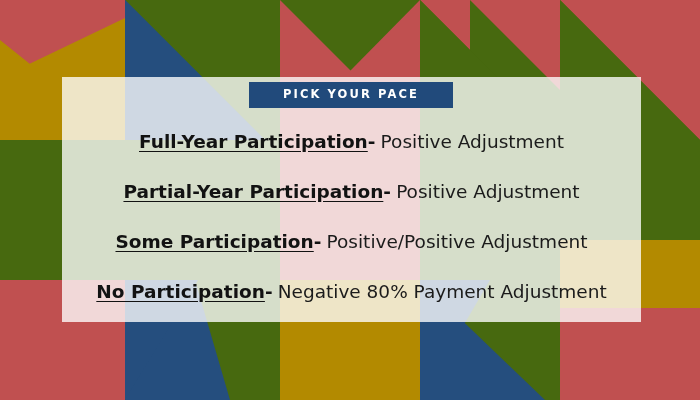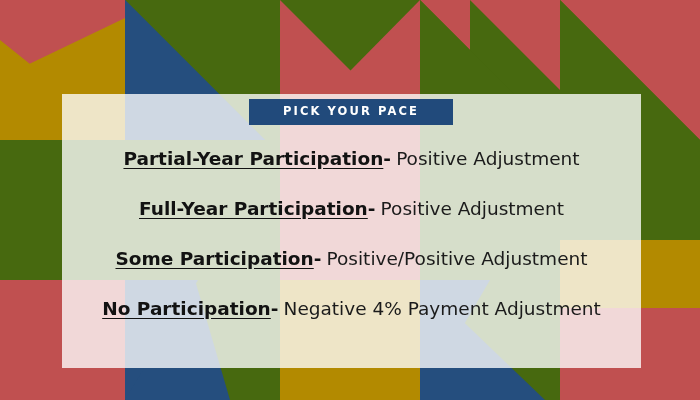--- a/index.html
+++ b/index.html
@@ -17,23 +17,23 @@
   #bg-svg {
     position: absolute;
     left: 0; top: 0;
     width: 700px;
     height: 400px;
     display: block;
   }
   #panel {
     position: absolute;
     left: 62px;
-    top: 94px;
+    top: 77px;
     width: 579px;
-    height: 274px;
+    height: 245px;
     background: rgba(255,255,255,0.78);
     box-sizing: border-box;
   }
   #banner {
     position: absolute;
     left: 187px;
     top: 5px;
     width: 204px;
     height: 26px;
     display: flex;
@@ -160,31 +160,31 @@
 
   <div id="panel">
 
     <div id="banner" style="background:#214a7b;">
       <span id="banner-label">PICK YOUR PACE</span>
     </div>
 
     <div id="list">
 
       <div class="row">
-        <span class="term">Partial-Year Participation</span><span class="dash">-</span> <span class="desc">Positive Adjustment</span>
+        <span class="term">Full-Year Participation</span><span class="dash">-</span> <span class="desc">Positive Adjustment</span>
       </div>
 
       <div class="row">
-        <span class="term">Full-Year Participation</span><span class="dash">-</span> <span class="desc">Positive Adjustment</span>
+        <span class="term">Partial-Year Participation</span><span class="dash">-</span> <span class="desc">Positive Adjustment</span>
       </div>
 
       <div class="row">
         <span class="term">Some Participation</span><span class="dash">-</span> <span class="desc">Positive/Positive Adjustment</span>
       </div>
 
       <div class="row">
-        <span class="term">No Participation</span><span class="dash">-</span> <span class="desc">Negative 4% Payment Adjustment</span>
+        <span class="term">No Participation</span><span class="dash">-</span> <span class="desc">Negative 80% Payment Adjustment</span>
       </div>
 
     </div>
   </div>
 
 </div>
 
 </body></html>

